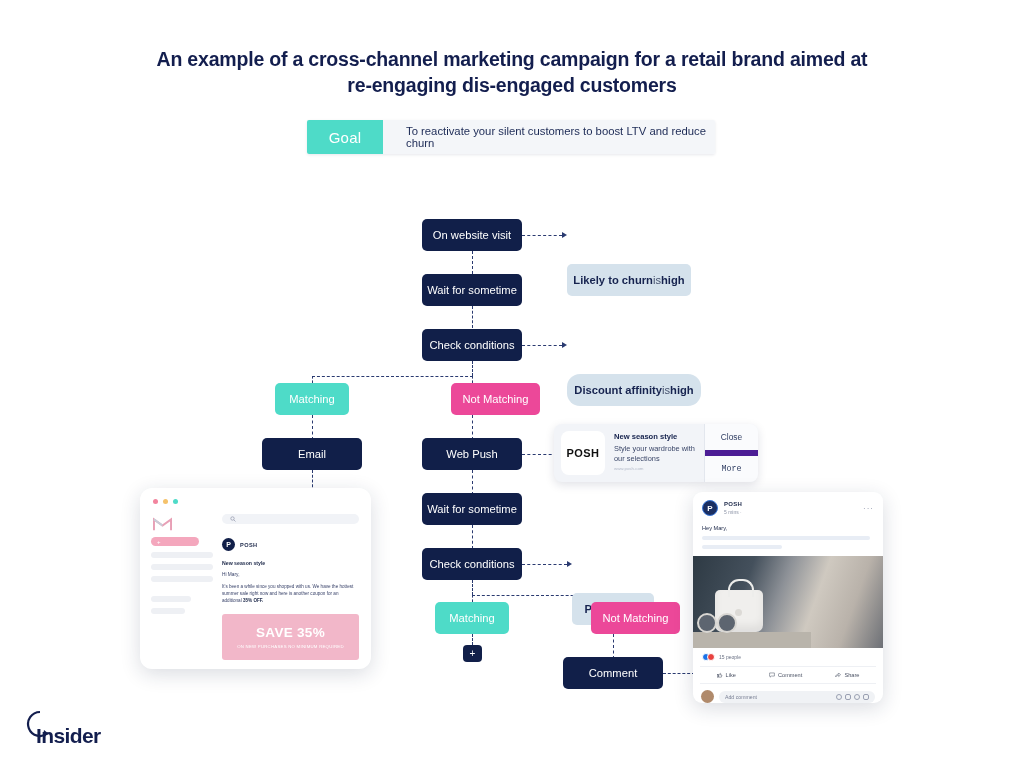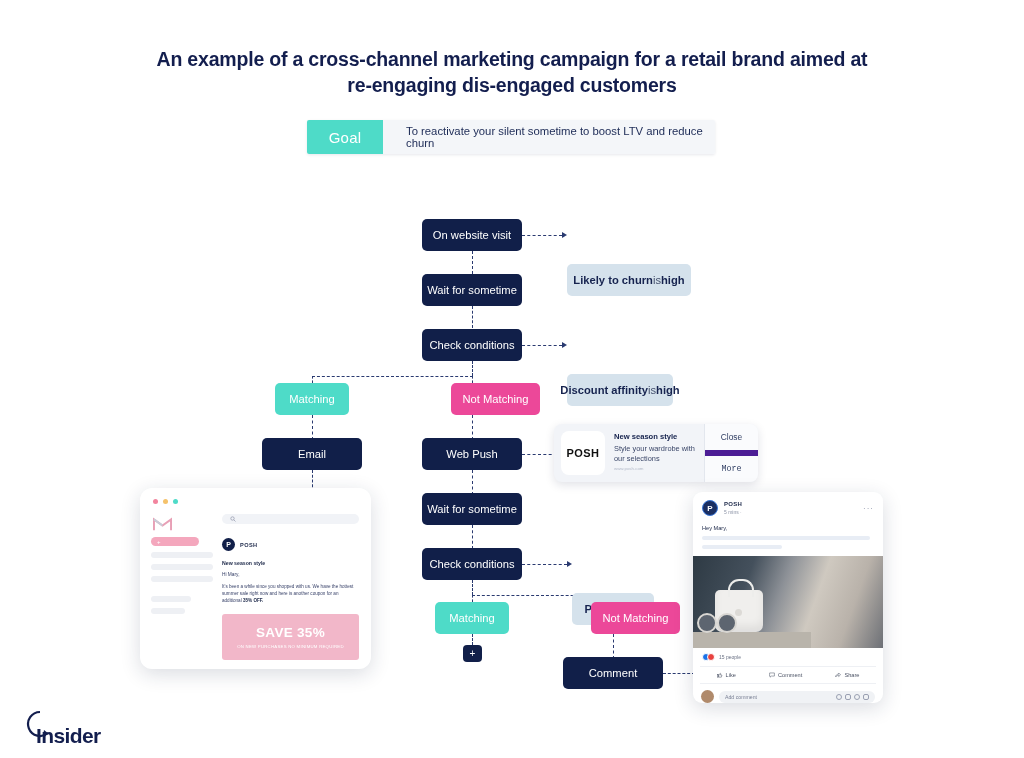--- a/index.html
+++ b/index.html
@@ -209,21 +209,21 @@
 </style>
 </head>
 <body>
 
 <div class="stage">
 
   <div class="headline">An example of a cross-channel marketing campaign for a retail brand aimed at re-engaging dis-engaged customers</div>
 
   <div class="goal-bar">
     <div class="goal-label">Goal</div>
-    <div class="goal-text">To reactivate your silent sometime to boost LTV and reduce churn</div>
+    <div class="goal-text">To reactivate your silent customers to boost LTV and reduce churn</div>
   </div>
 
   <div class="hline" style="left:522px; top:235px; width:40px;"></div>
   <div class="arrow" style="left:562px; top:231.5px;"></div>
 
   <div class="vline" style="left:472px; top:251px; height:23px;"></div>
 
   <div class="vline" style="left:472px; top:306px; height:22px;"></div>
 
   <div class="hline" style="left:522px; top:345px; width:40px;"></div>
@@ -265,21 +265,21 @@
   <div class="node cond" style="left:567px; top:219px; width:124px; height:32px;">
     <span>Likely to churn</span>
       <span class="soft"> is </span>
       <span>high</span>
   </div>
 
   <div class="node dark" style="left:422px; top:274px; width:100px; height:32px;">Wait for sometime</div>
 
   <div class="node dark" style="left:422px; top:329px; width:100px; height:32px;">Check conditions</div>
 
-  <div class="node cond" style="left:567px; top:329px; width:106px; height:32px;">
+  <div class="node cond" style="left:567px; top:329px; width:134px; height:32px;border-radius:13px;">
     <span>Discount affinity</span>
       <span class="soft"> is </span>
       <span>high</span>
   </div>
 
   <div class="node teal" style="left:275px; top:383px; width:74px; height:32px;">Matching</div>
 
   <div class="node pink" style="left:428px; top:383px; width:89px; height:32px;">Not Matching</div>
 
   <div class="node dark" style="left:422px; top:438px; width:100px; height:32px;">Web Push</div>

